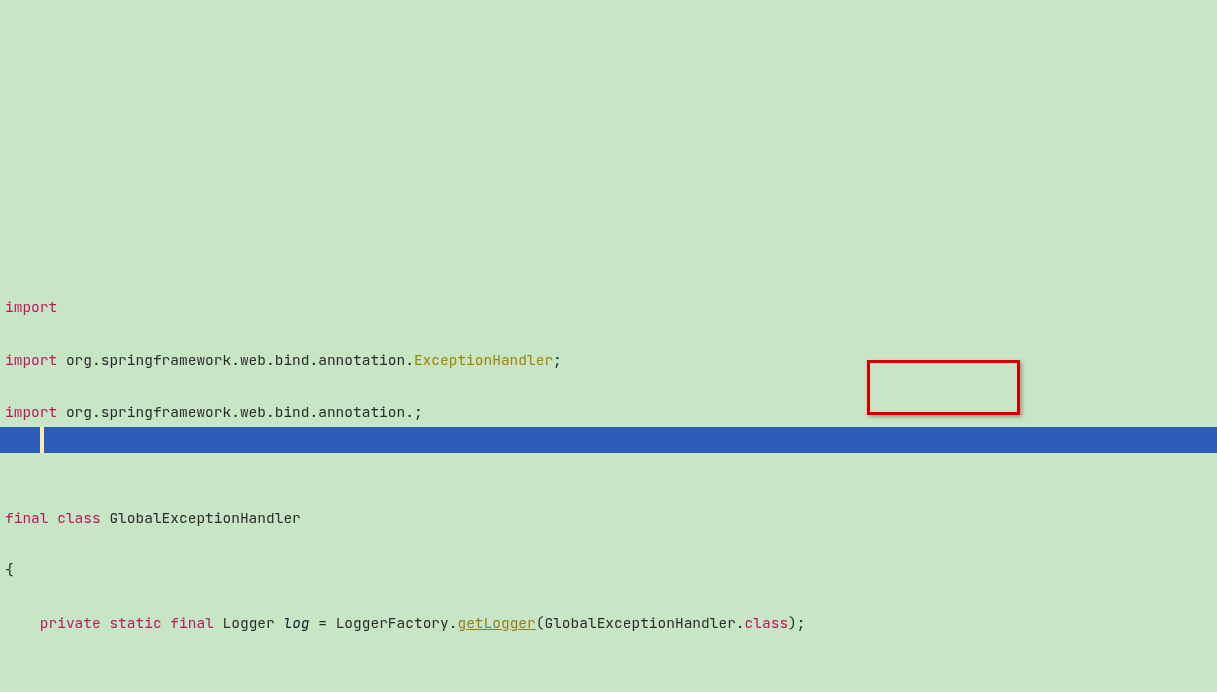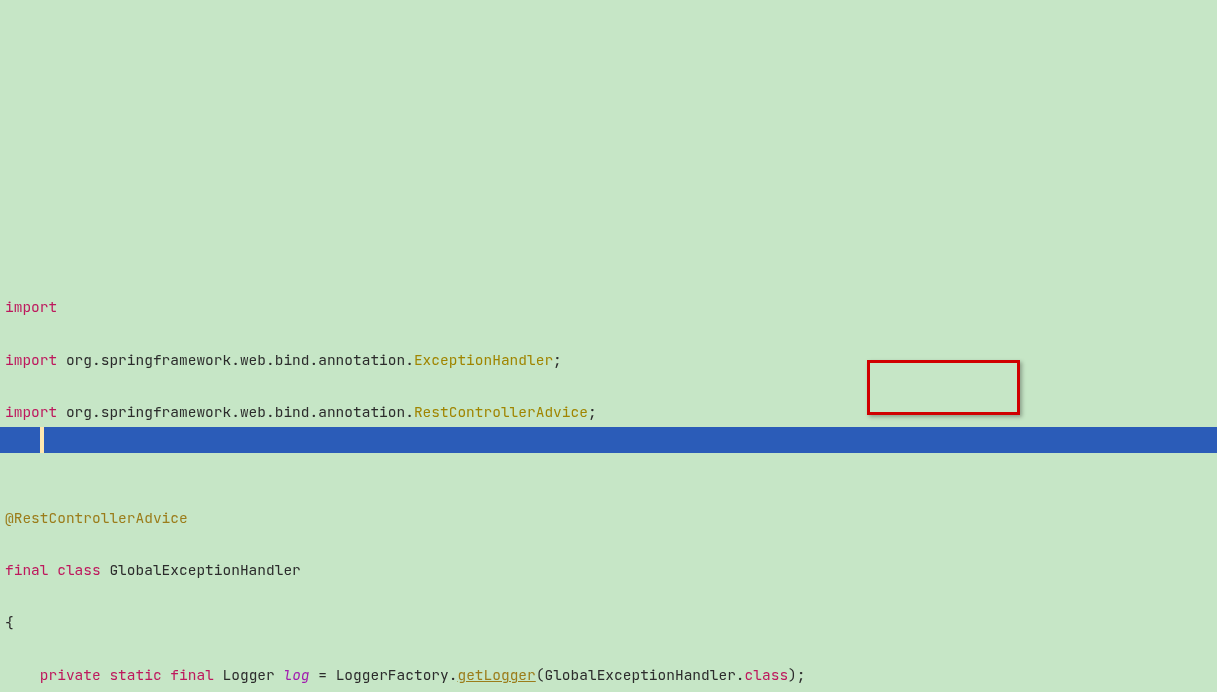--- a/index.html
+++ b/index.html
@@ -21,21 +21,21 @@
 .line {
   height: 26.3px;
   display: flex;
   align-items: center;
 }
 .t { color: #2c2c2c; }
 .kw { color: #be185d; }
 .ann { color: #a08500; }
 .ann2 { color: #9b7c1a; }
 .mtd { color: #9b7c1a; text-decoration: underline; }
-.fld { color: #a21caf; font-style: italic; }
+.fld { color: #0f172a; font-style: italic; }
 .selection {
   position: absolute;
   background: #2b5cb8;
   height: 26.3px;
   z-index: 0;
 }
 .sel-bar {
   position: absolute;
   background: #ffe8b0;
   width: 4px;
@@ -57,23 +57,22 @@
 
 <div class="editor">
 
 <div class="selection" style="top:322px; left:0; width:1217px;"></div>
 <div class="sel-bar" style="top:322px; left:40px;"></div>
 
 
 <div class="content">
 <div class="line"><span class="kw">import</span></div>
 <div class="line"><span class="kw">import</span><span class="t"> org.springframework.web.bind.annotation.</span><span class="ann">ExceptionHandler</span><span class="t">;</span></div>
-<div class="line"><span class="kw">import</span><span class="t"> org.springframework.web.bind.annotation.</span><span class="ann">RestControllerAdvice</span><span class="t">;</span></div>
+<div class="line"><span class="kw">import</span><span class="t"> org.springframework.web.bind.annotation.</span><span class="t">;</span></div>
 <div class="line"></div>
-<div class="line"><span class="ann2">@RestControllerAdvice</span></div>
 <div class="line"><span class="kw">final</span><span class="t"> </span><span class="kw">class</span><span class="t"> GlobalExceptionHandler</span></div>
 <div class="line"><span class="t">{</span></div>
 <div class="line"><span class="t">    </span><span class="kw">private</span><span class="t"> </span><span class="kw">static</span><span class="t"> </span><span class="kw">final</span><span class="t"> Logger </span><span class="fld">log</span><span class="t"> = LoggerFactory.</span><span class="mtd">getLogger</span><span class="t">(GlobalExceptionHandler.</span><span class="kw">class</span><span class="t">);</span></div>
 
 
 
 
 
 
 

